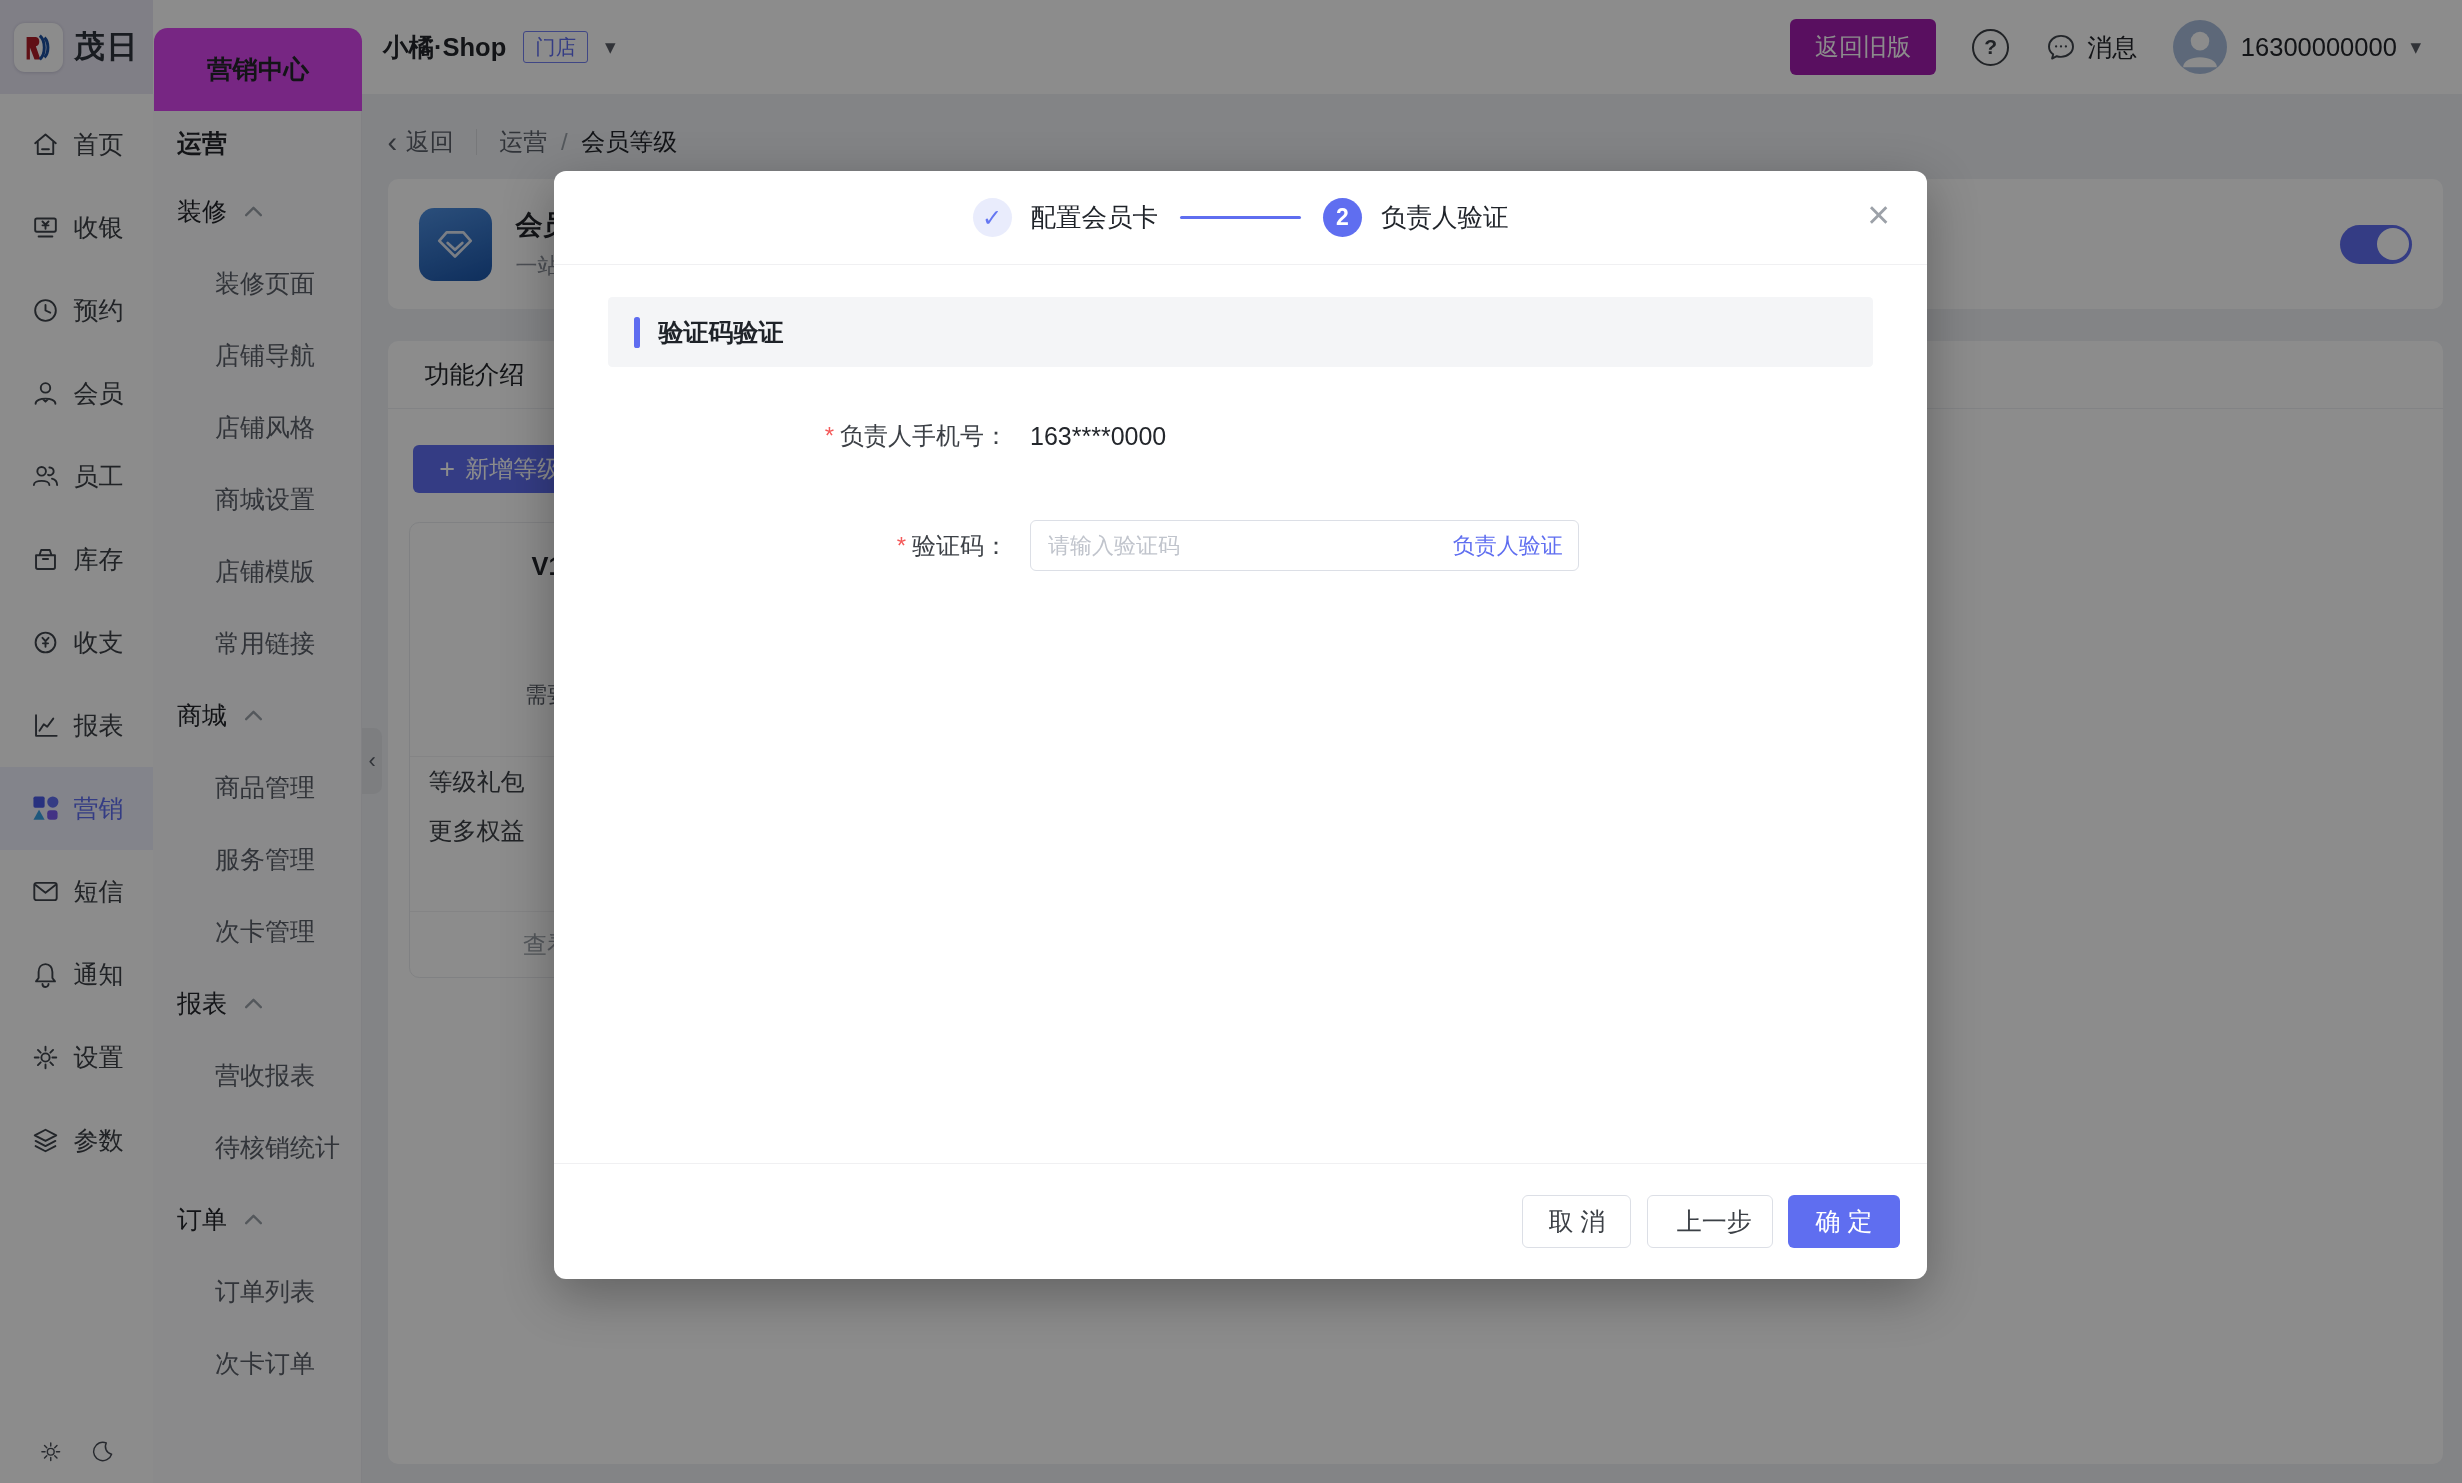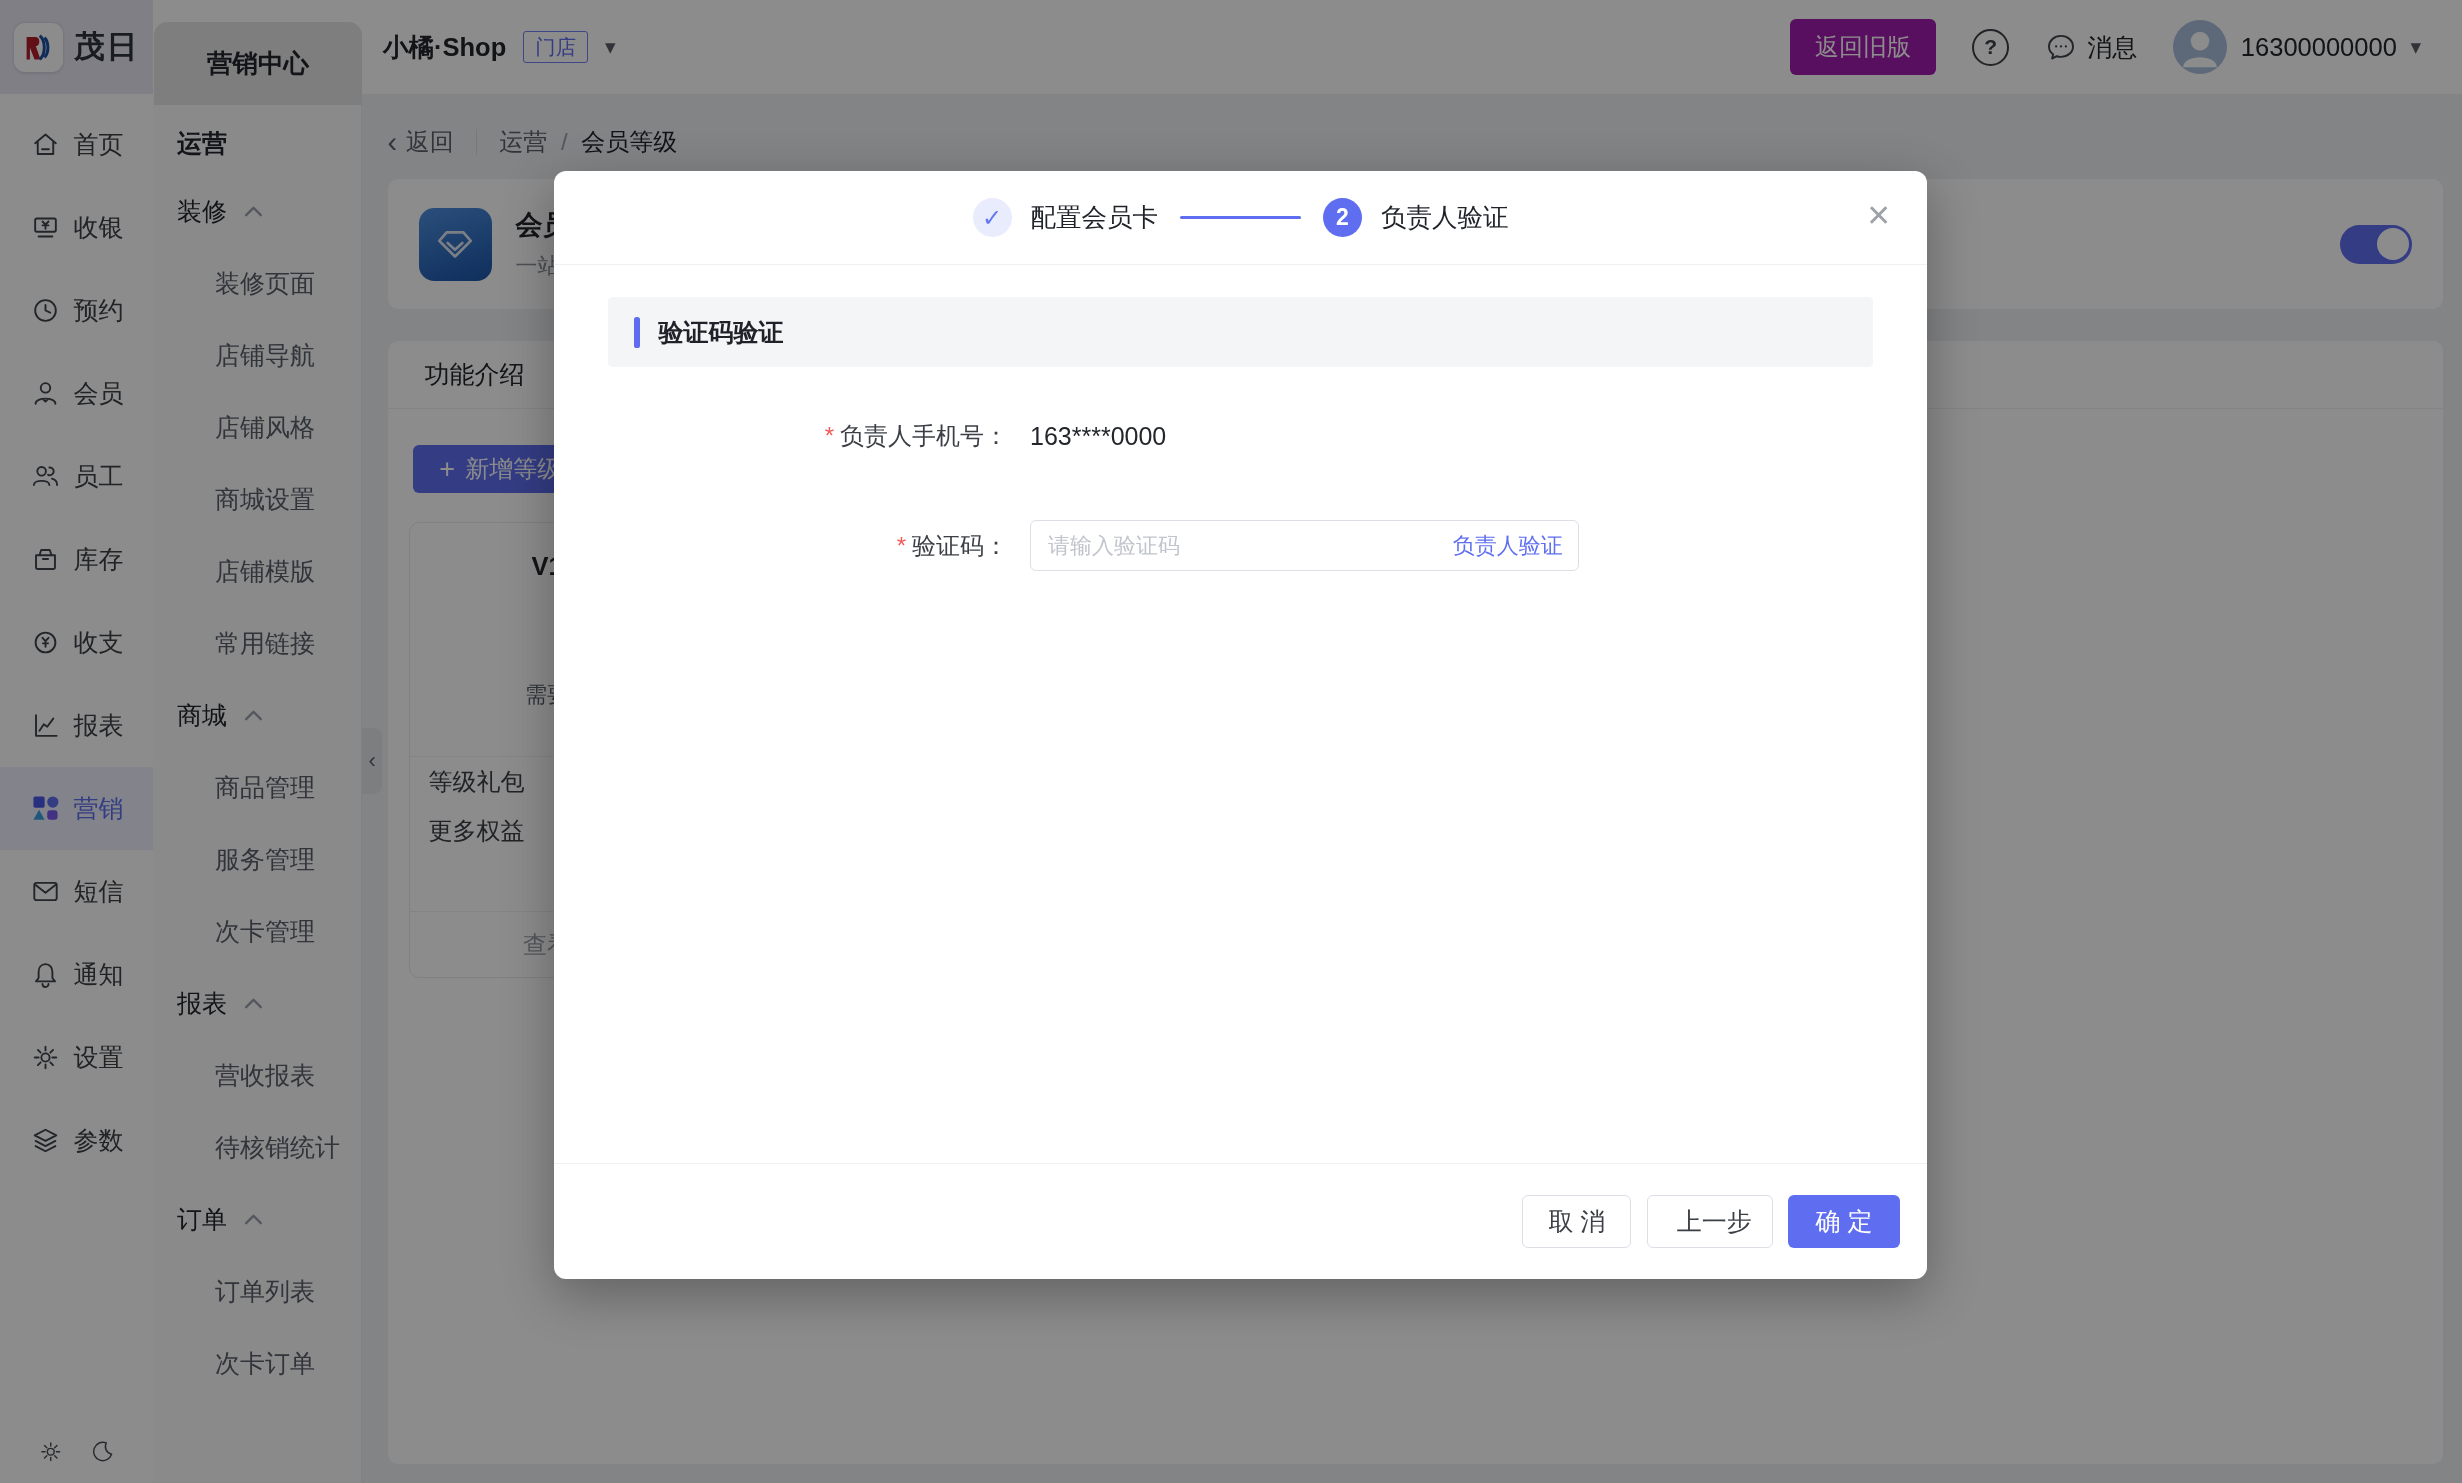--- a/index.html
+++ b/index.html
@@ -11,21 +11,21 @@
   svg { display:block; }
   .icon-stroke { stroke:#3f444c; fill:none; stroke-width:2.2; stroke-linecap:round; stroke-linejoin:round; }
 
   
   .topbar { position:absolute; left:0; top:0; right:0; height:94px; background:#fff; z-index:5; }
   .logo-block { position:absolute; left:0; top:0; width:153px; height:94px; background:#eae8f5;
     display:flex; align-items:center; justify-content:center; gap:11px; }
   .logo-tile { width:49px; height:49px; border-radius:11px; background:#fff; box-shadow:0 0.9px 3.4px rgba(40,40,80,.18);
     display:flex; align-items:center; justify-content:center; }
   .logo-text { font-size:31px; font-weight:bold; color:#2f343c; letter-spacing:1.7px; }
-  .topbar-tab { position:absolute; left:154px; top:22px; width:208px; height:83px; background:#e5e5e5;
+  .topbar-tab { position:absolute; left:154px; top:28px; width:208px; height:83px; background:#d946ef;
     border-radius:13.6px 13.6px 0 0; display:flex; align-items:center; justify-content:center;
     font-size:25.5px; font-weight:bold; color:#23262b; }
   .store { position:absolute; left:383px; top:0; height:94px; display:flex; align-items:center; gap:17px; }
   .store-name { font-size:25.5px; font-weight:bold; color:#23262b; }
   .store-tag { border:1.7px solid #7480f2; color:#5f6ef0; font-size:20.4px; border-radius:3px; padding:5.1px 11px; line-height:1; }
   .caret { font-size:21px; color:#5a5e66; }
   .topbar-right { position:absolute; right:41px; top:0; height:94px; display:flex; align-items:center; gap:36px; }
   .legacy-btn { width:146px; height:56px; background:#a21caf; color:#fff; font-size:24px; border:none; border-radius:6px; cursor:pointer; }
   .help-icon { width:37px; height:37px; border:2.6px solid #3c4046; border-radius:50%;
     display:flex; align-items:center; justify-content:center; font-size:21px; font-weight:bold; color:#3c4046; }

